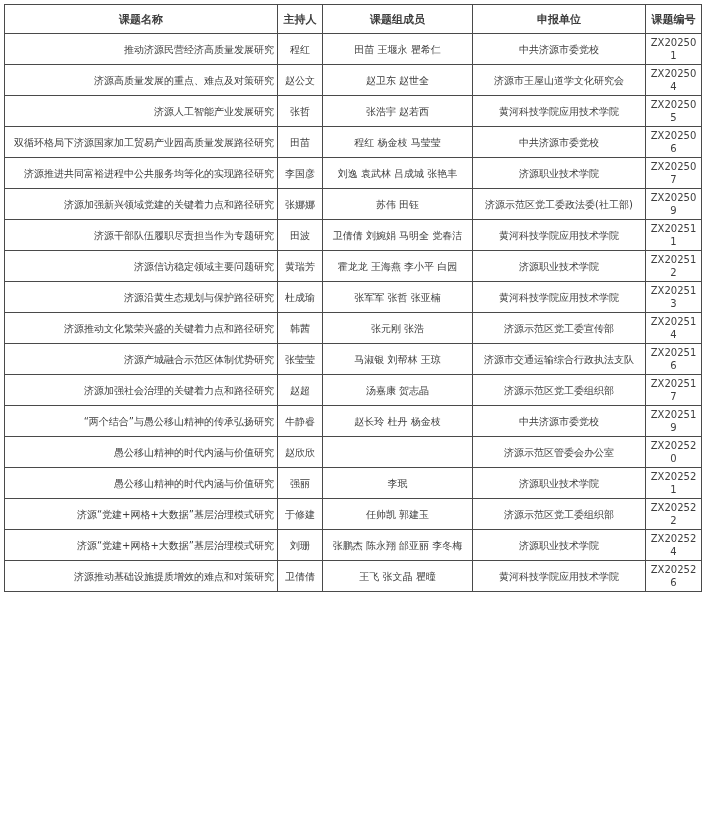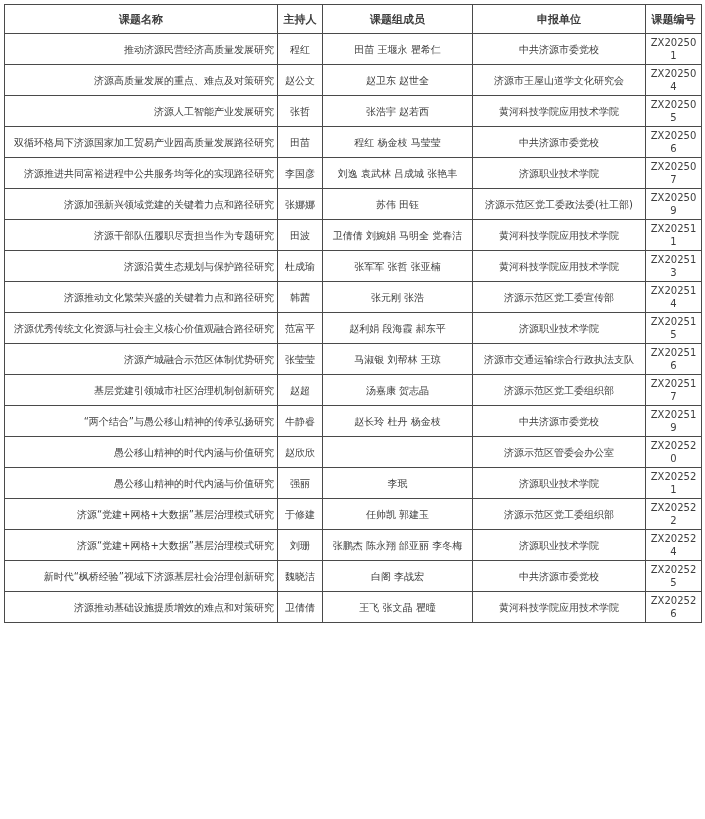--- a/index.html
+++ b/index.html
@@ -115,49 +115,49 @@
     <td>ZX202509</td>
   </tr>
         <tr>
     <td class="col-title">济源干部队伍履职尽责担当作为专题研究</td>
     <td>田波</td>
     <td>卫倩倩 刘婉娟 马明全 党春洁</td>
     <td>黄河科技学院应用技术学院</td>
     <td>ZX202511</td>
   </tr>
         <tr>
+    <td class="col-title">济源信访稳定领域主要问题研究</td>
+    <td>黄瑞芳</td>
+    <td>霍龙龙 王海燕 李小平 白园</td>
+    <td>济源职业技术学院</td>
+    <td>ZX202512</td>
+  </tr>
+        <tr>
     <td class="col-title">济源沿黄生态规划与保护路径研究</td>
     <td>杜成瑜</td>
     <td>张军军 张哲 张亚楠</td>
     <td>黄河科技学院应用技术学院</td>
     <td>ZX202513</td>
   </tr>
         <tr>
     <td class="col-title">济源推动文化繁荣兴盛的关键着力点和路径研究</td>
     <td>韩茜</td>
     <td>张元刚 张浩</td>
     <td>济源示范区党工委宣传部</td>
     <td>ZX202514</td>
   </tr>
         <tr>
-    <td class="col-title">济源优秀传统文化资源与社会主义核心价值观融合路径研究</td>
-    <td>范富平</td>
-    <td>赵利娟 段海霞 郝东平</td>
-    <td>济源职业技术学院</td>
-    <td>ZX202515</td>
-  </tr>
-        <tr>
     <td class="col-title">济源产城融合示范区体制优势研究</td>
     <td>张莹莹</td>
     <td>马淑银 刘帮林 王琼</td>
     <td>济源市交通运输综合行政执法支队</td>
     <td>ZX202516</td>
   </tr>
         <tr>
-    <td class="col-title">基层党建引领城市社区治理机制创新研究</td>
+    <td class="col-title">济源加强社会治理的关键着力点和路径研究</td>
     <td>赵超</td>
     <td>汤嘉康 贺志晶</td>
     <td>济源示范区党工委组织部</td>
     <td>ZX202517</td>
   </tr>
         <tr>
     <td class="col-title">“两个结合”与愚公移山精神的传承弘扬研究</td>
     <td>牛静睿</td>
     <td>赵长玲 杜丹 杨金枝</td>
     <td>中共济源市委党校</td>
@@ -183,27 +183,20 @@
     <td>任帅凯 郭建玉</td>
     <td>济源示范区党工委组织部</td>
     <td>ZX202522</td>
   </tr>
         <tr>
     <td class="col-title">济源“党建+网格+大数据”基层治理模式研究</td>
     <td>刘珊</td>
     <td>张鹏杰 陈永翔 邰亚丽 李冬梅</td>
     <td>济源职业技术学院</td>
     <td>ZX202524</td>
-  </tr>
-        <tr>
-    <td class="col-title">新时代“枫桥经验”视域下济源基层社会治理创新研究</td>
-    <td>魏晓洁</td>
-    <td>白阁 李战宏</td>
-    <td>中共济源市委党校</td>
-    <td>ZX202525</td>
   </tr>
         <tr>
     <td class="col-title">济源推动基础设施提质增效的难点和对策研究</td>
     <td>卫倩倩</td>
     <td>王飞 张文晶 瞿曈</td>
     <td>黄河科技学院应用技术学院</td>
     <td>ZX202526</td>
   </tr>
       </tbody>
 

